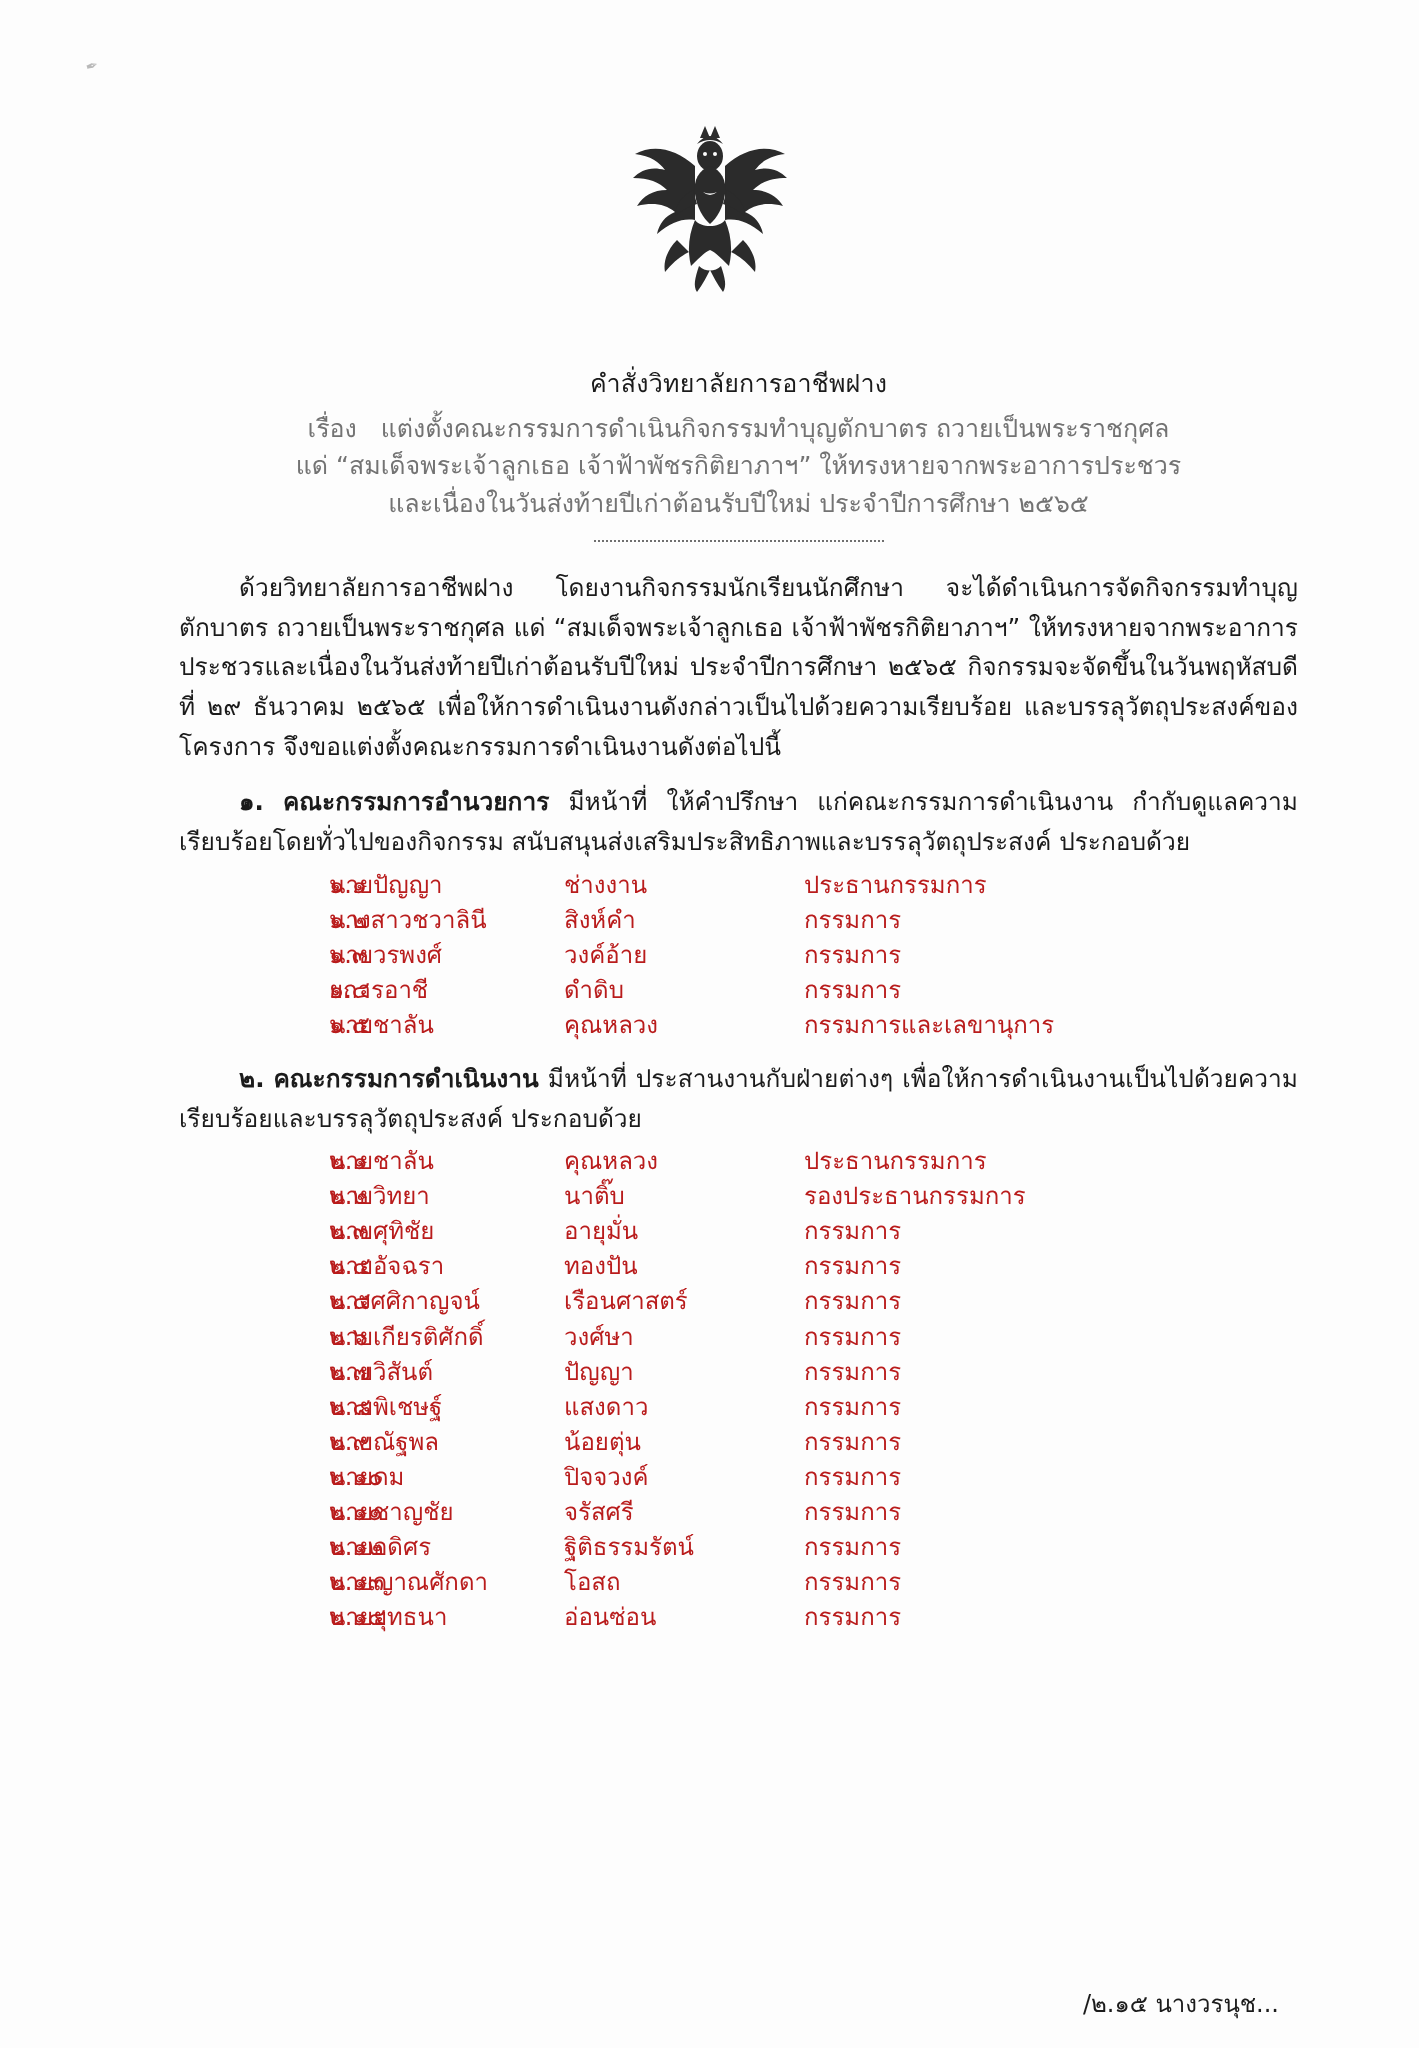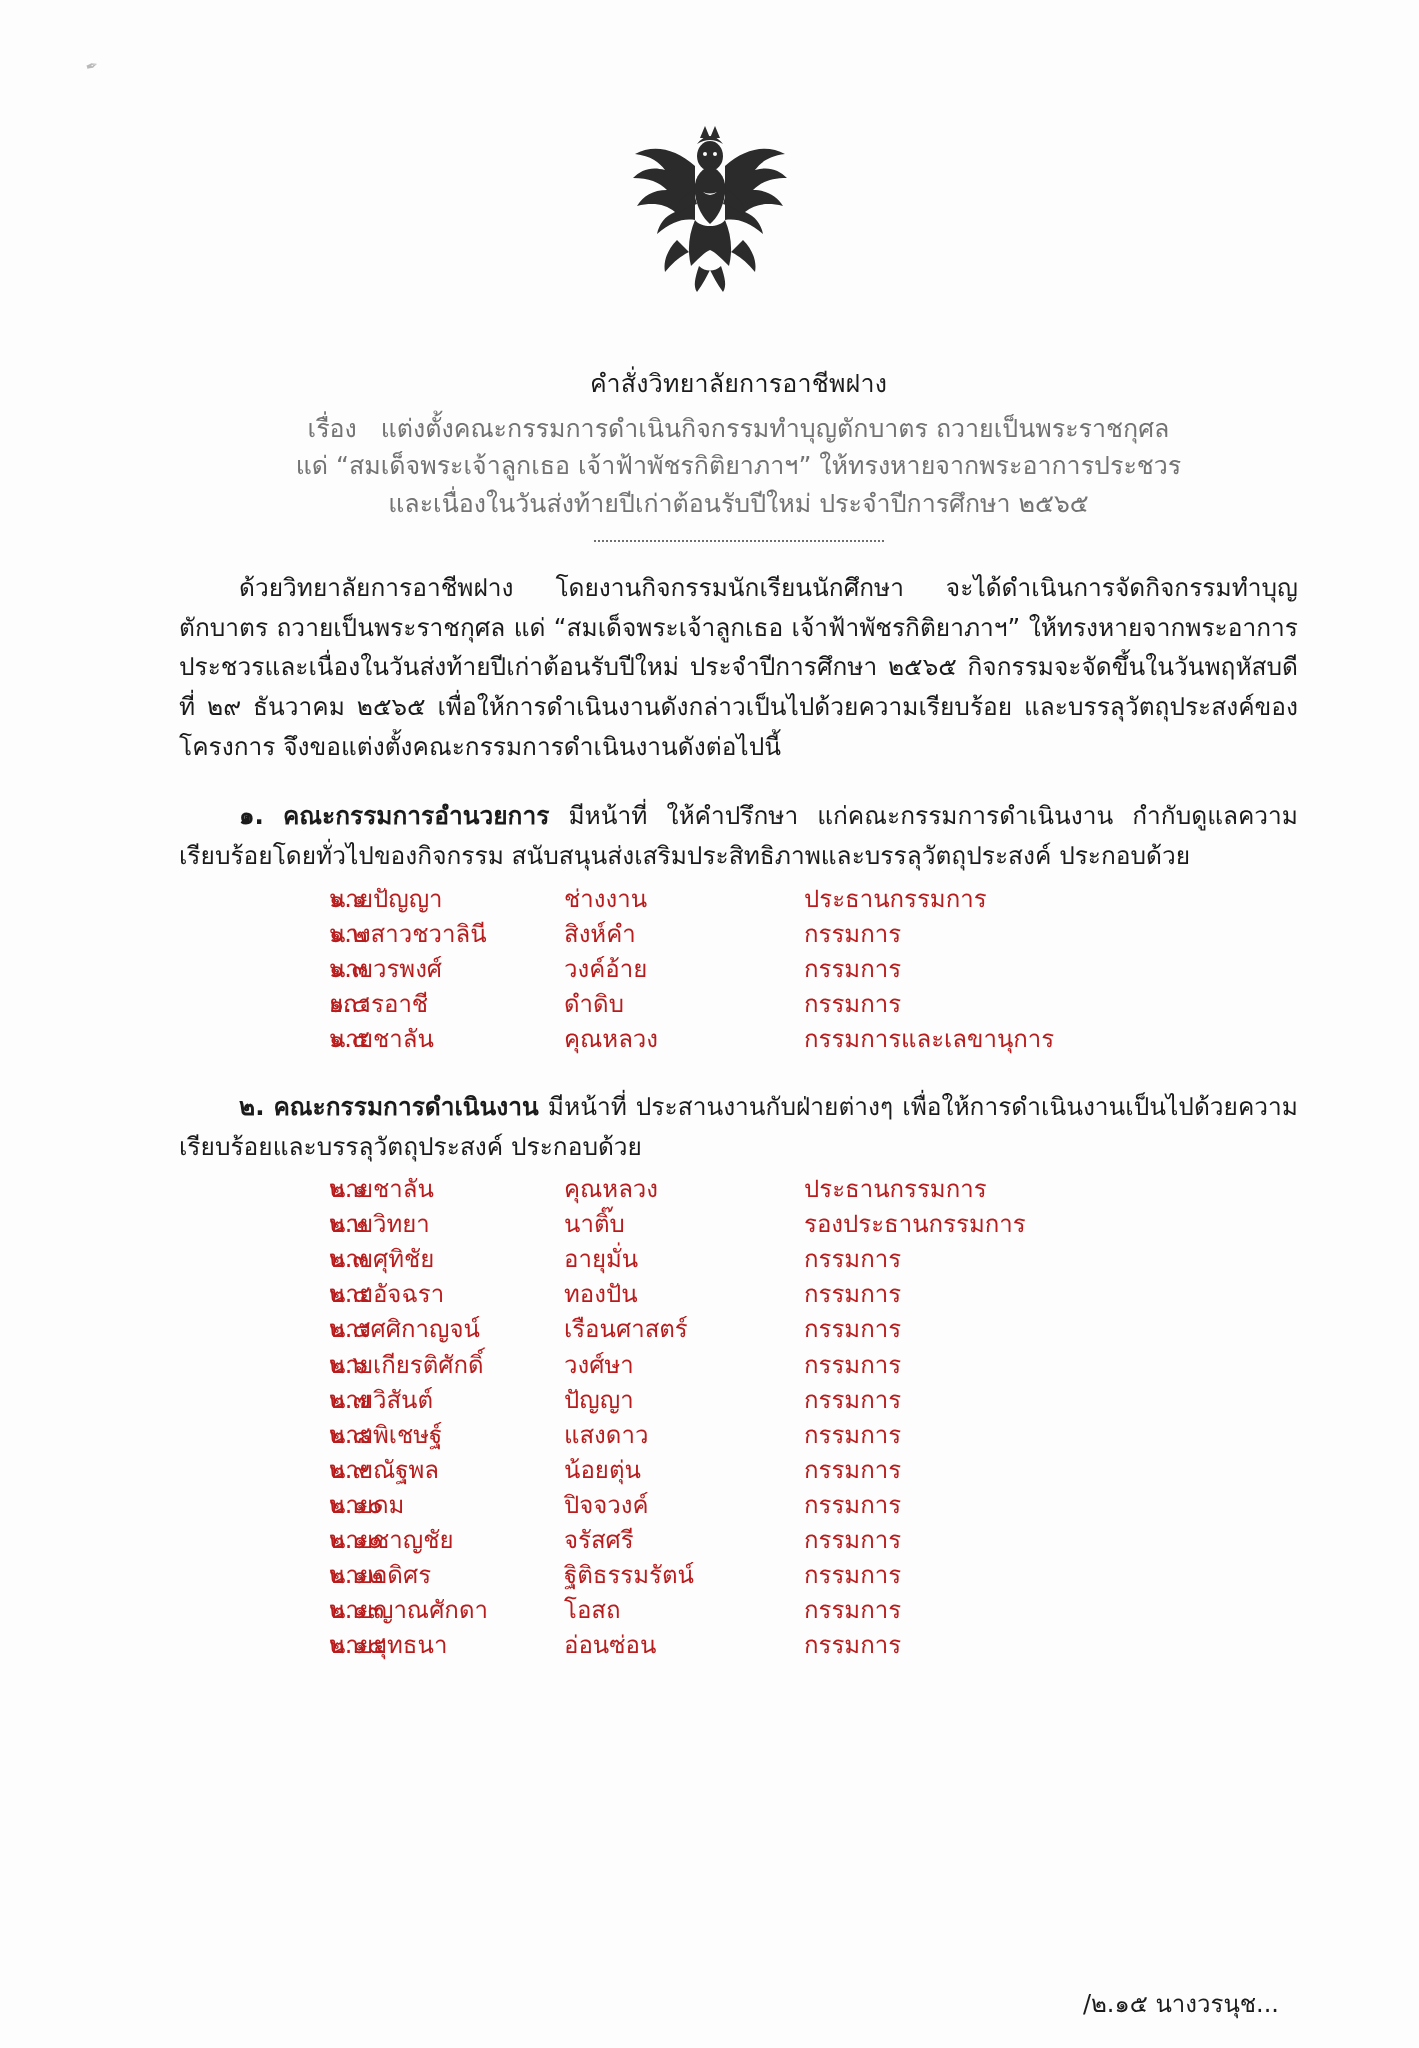--- a/index.html
+++ b/index.html
@@ -78,21 +78,21 @@
   .body-text {
     margin: 26px 150px 0 150px;
     font-size: 24.5px;
     line-height: 1.62;
     color: #1b1b1b;
     text-align: justify;
     text-justify: inter-word;
   }
   .indent { display: inline-block; width: 60px; }
   .section {
-    margin: 30px 150px 0 150px;
+    margin: 16px 150px 0 150px;
     font-size: 24.5px;
     line-height: 1.62;
     color: #1b1b1b;
     text-align: justify;
   }
   .section b { font-weight: bold; }
   .list {
     margin: 6px 150px 0 150px;
   }
   .row {

